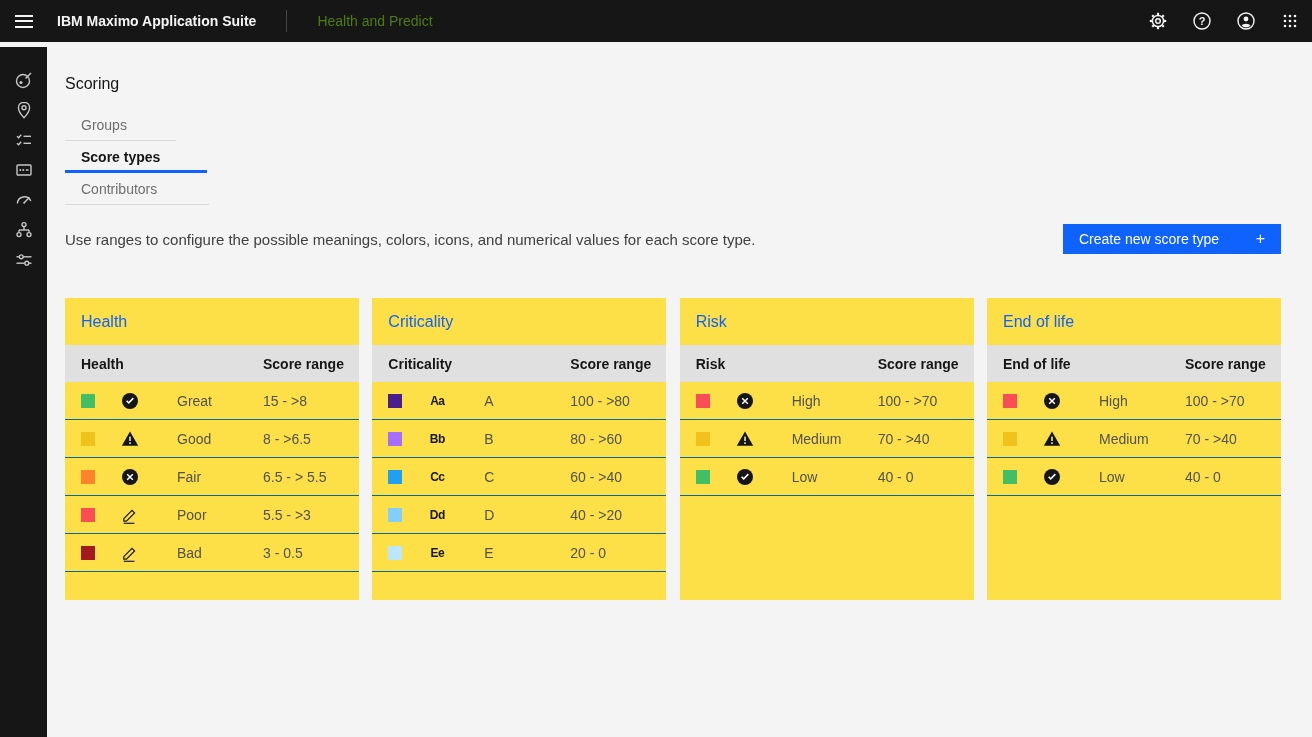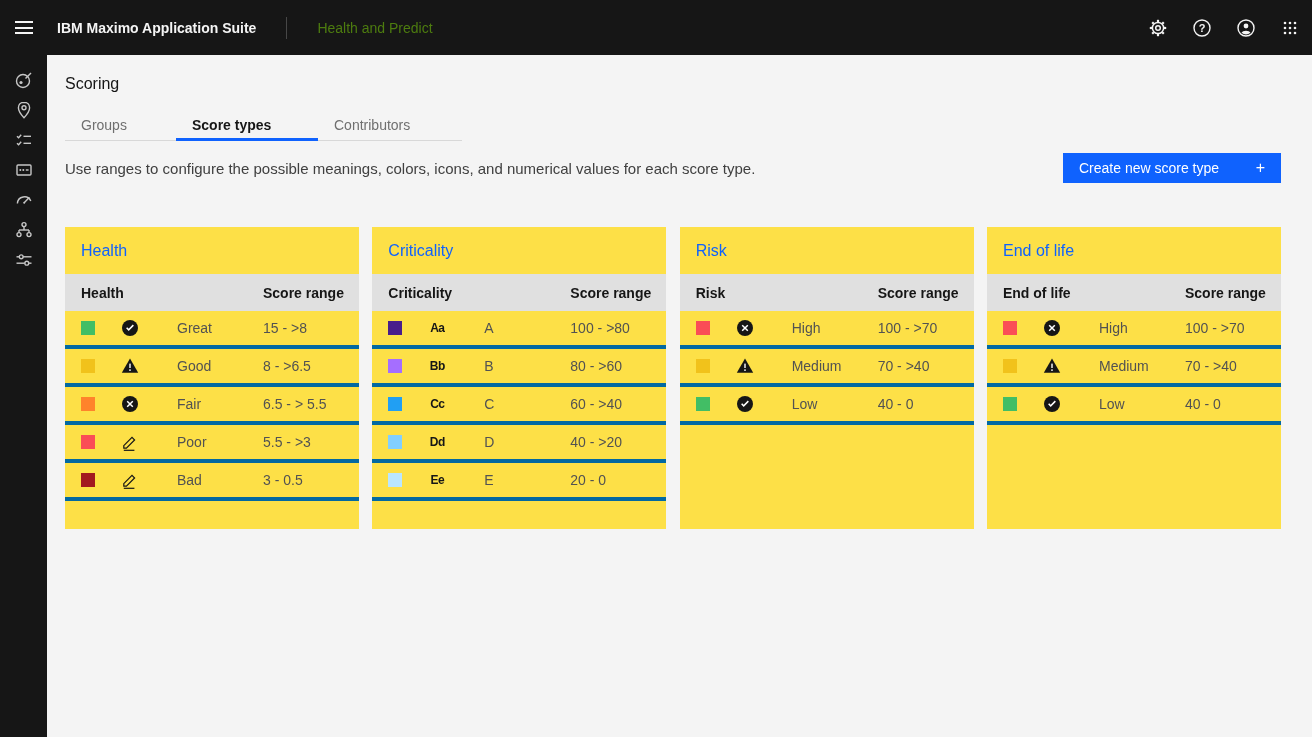--- a/index.html
+++ b/index.html
@@ -4,21 +4,21 @@
 <style>
   * { box-sizing: border-box; margin: 0; padding: 0; }
   html,body { width:1312px; height:737px; overflow:hidden; }
   body {
     font-family: "Liberation Sans", "DejaVu Sans", sans-serif;
     background:#f4f4f4; position:relative; color:#161616;
   }
 
   
   .topbar {
-    position:absolute; top:0; left:0; width:1312px; height:55px;
+    position:absolute; top:0; left:0; width:1312px; height:42px;
     background:#161616; display:flex; align-items:center; z-index:5;
   }
   .hamburger-btn { width:47px; height:47px; display:flex; flex-direction:column;
     justify-content:center; align-items:center; gap:3.5px; background:none; border:none; cursor:pointer; }
   .hamburger-btn span { display:block; width:18px; height:2px; background:#f4f4f4; }
   .brand { color:#f4f4f4; font-size:14px; font-weight:700; margin-left:10px; white-space:nowrap; }
   .topbar-divider { width:1px; height:22px; background:#474747; margin:0 30px; }
   .app-name { color:#4d7c0f; font-size:14px; font-weight:400; white-space:nowrap; }
   .topbar-spacer { flex:1; }
   .top-action { width:44px; height:47px; background:none; border:none; cursor:pointer;
@@ -32,45 +32,45 @@
   }
   .sidenav-item { width:47px; height:30px; display:flex; align-items:center; justify-content:center;
     background:none; border:none; cursor:pointer; }
   .sidenav-item svg { display:block; }
 
   
   .main { position:absolute; left:47px; top:47px; width:1265px; height:690px;
     padding:28px 31px 0 18px; }
   .page-title { font-size:16px; font-weight:400; color:#161616; }
 
-  .tabs { display:flex; margin-top:16px; }
+  .tabs { display:flex; margin-top:16px;flex-direction:column; }
   .tab { position:relative; height:32px; display:flex; align-items:center;
     padding-left:16px; font-size:14px; color:#6f6f6f; cursor:pointer; background:none; border:none; }
   .tab::after { content:""; position:absolute; left:0; right:0; bottom:0; height:1px; background:#d8d8d8; }
   .tab.active { color:#161616; font-weight:700; }
   .tab.active::after { height:3px; background:#0f62fe; }
   .tab-groups { width:111px; } .tab-scoretypes { width:142px; } .tab-contributors { width:144px; }
 
-  .desc-row { display:flex; justify-content:space-between; align-items:center; margin-top:12px; }
+  .desc-row { display:flex; justify-content:space-between; align-items:center; margin-top:19px; }
   .desc { font-size:15px; color:#404040; }
   .create-btn { background:#0f62fe; border:none; color:#fff; width:218px; height:30px;
     display:flex; align-items:center; justify-content:space-between; padding:0 16px;
     font-size:14px; font-family:inherit; cursor:pointer; }
   .create-btn .plus { font-size:16px; line-height:1; }
 
   
   .cards { display:flex; justify-content:space-between; margin-top:44px; }
   .card { width:294px; height:302px; background:#fde047; }
   .card-title { height:47px; display:flex; align-items:center; padding:0 16px; }
   .card-title a { color:#0f62fe; font-size:16px; text-decoration:none; cursor:pointer; }
   .thead { position:relative; height:37px; background:#e0e0e0; display:flex; align-items:center;
     font-size:14px; font-weight:700; color:#161616; }
   .thead .col-name { margin-left:16px; }
   .thead .col-range { position:absolute; left:198px; }
-  .trow { position:relative; height:38px; border-bottom:4px solid #0369a1;
+  .trow { position:relative; height:38px; border-bottom:1px solid #0369a1;
     font-size:14px; color:#525252; }
   .trow > * { position:absolute; top:50%; transform:translateY(-50%); }
   .swatch { left:16px; width:14px; height:14px; }
   .row-icon { left:55px; width:20px; height:18px; display:flex; align-items:center; justify-content:center; }
   .row-icon svg { display:block; }
   .letter-icon { left:55px; width:20px; text-align:center; font-size:12px; font-weight:700;
     color:#161616; letter-spacing:-0.5px; }
   .row-label { left:112px; }
   .row-range { left:198px; }
 </style>

